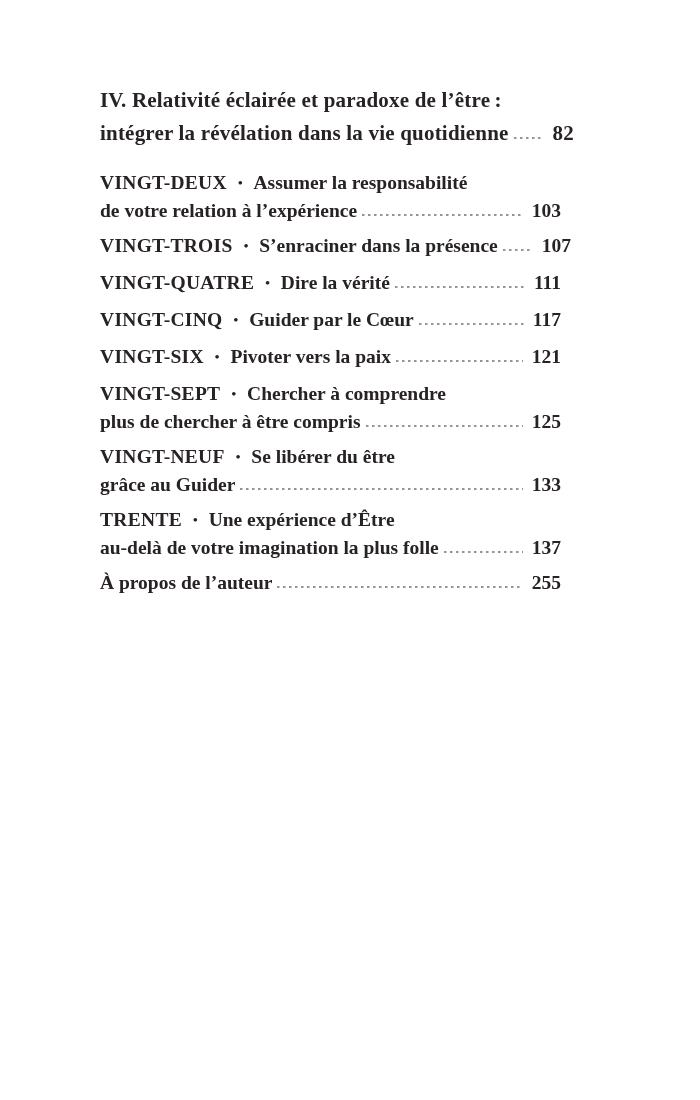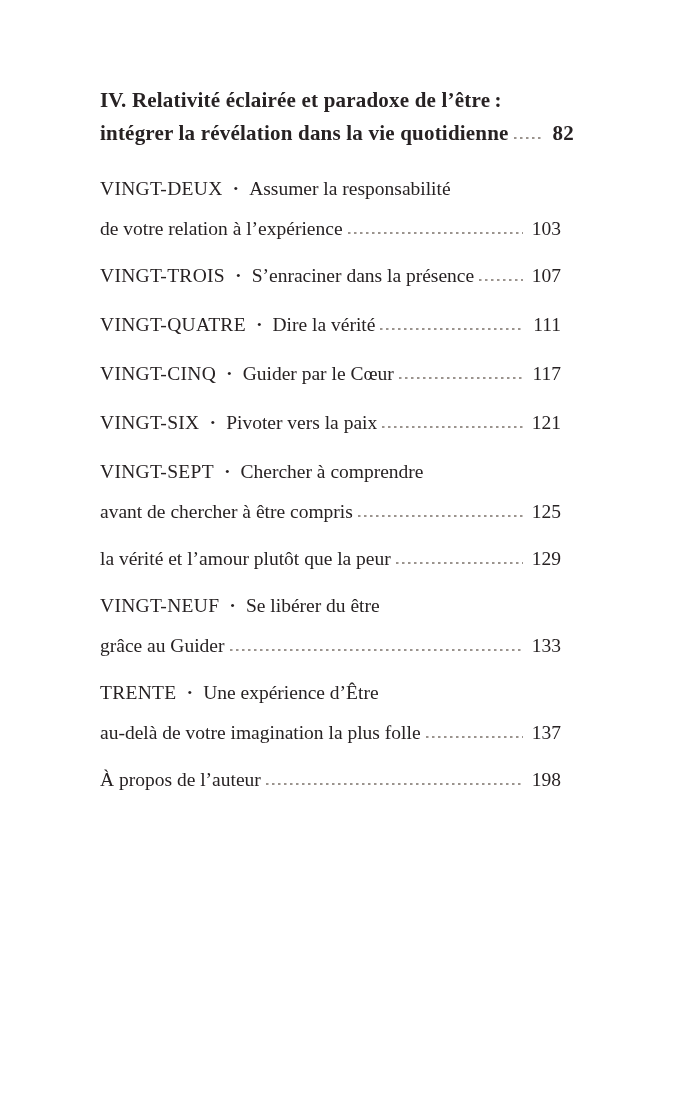--- a/index.html
+++ b/index.html
@@ -20,22 +20,23 @@
   }
   .section-heading {
     font-size: 21px;
     font-weight: 700;
     line-height: 33px;
     letter-spacing: 0.2px;
     margin-bottom: 20px;
   }
   .entry {
     font-size: 19.5px;
-    line-height: 38px;
+    line-height: 26px;
     margin-bottom: 9px;
+    font-weight: bold;
   }
   .row {
     display: flex;
     align-items: baseline;
   }
   .chapter {
     letter-spacing: 0.3px;
     white-space: nowrap;
   }
   .bullet {
@@ -128,32 +129,27 @@
       <span class="leader"></span>
       <span class="pagenum">121</span>
     </div>
   </div>
 
   <div class="entry">
     <div class="line">
       <span class="chapter">VINGT-SEPT</span><span class="bullet">•</span><span class="title">Chercher à comprendre</span>
     </div>
     <div class="row">
-      <span class="title">avant de chercher à être compris</span>
+      <span class="title">plus de chercher à être compris</span>
       <span class="leader"></span>
       <span class="pagenum">125</span>
     </div>
   </div>
 
   <div class="entry">
-    <div class="row">
-      <span class="title">la vérité et l’amour plutôt que la peur</span>
-      <span class="leader"></span>
-      <span class="pagenum">129</span>
-    </div>
   </div>
 
   <div class="entry">
     <div class="line">
       <span class="chapter">VINGT-NEUF</span><span class="bullet">•</span><span class="title">Se libérer du être</span>
     </div>
     <div class="row">
       <span class="title">grâce au Guider</span>
       <span class="leader"></span>
       <span class="pagenum">133</span>
@@ -168,17 +164,17 @@
       <span class="title">au-delà de votre imagination la plus folle</span>
       <span class="leader"></span>
       <span class="pagenum">137</span>
     </div>
   </div>
 
   <div class="entry about-entry">
     <div class="row">
       <span class="title">À propos de l’auteur</span>
       <span class="leader"></span>
-      <span class="pagenum">198</span>
+      <span class="pagenum">255</span>
     </div>
   </div>
 
 </div>
 
 </body></html>

